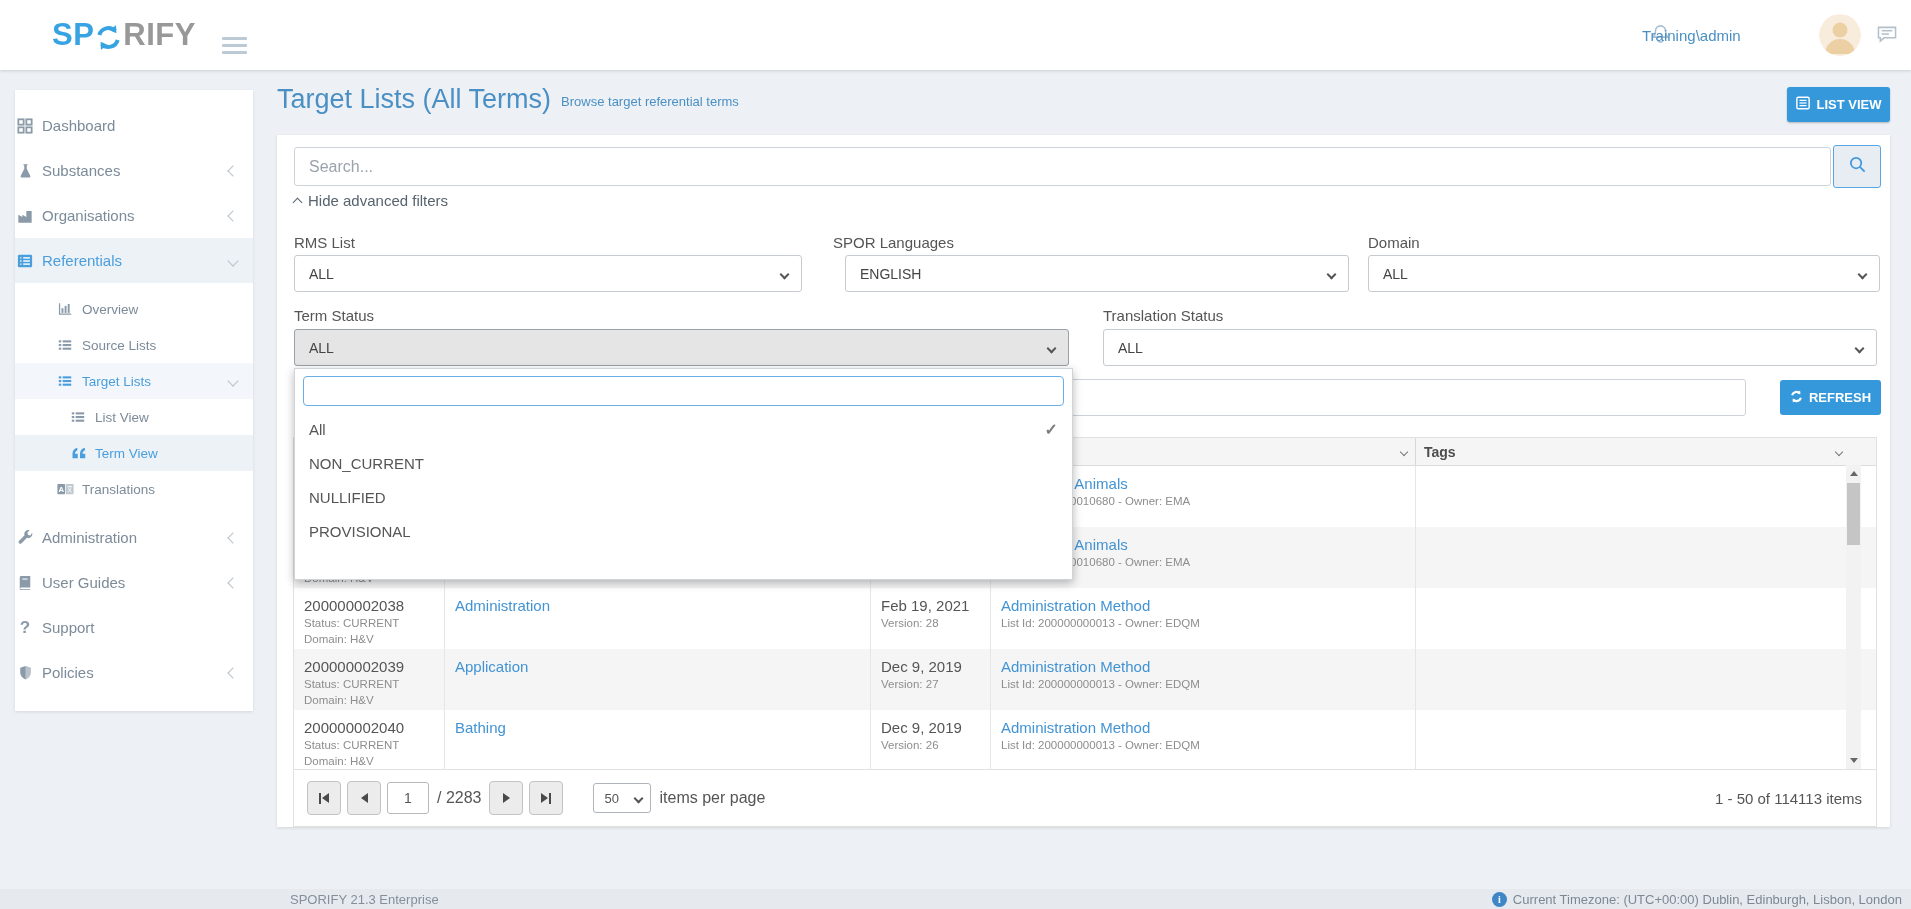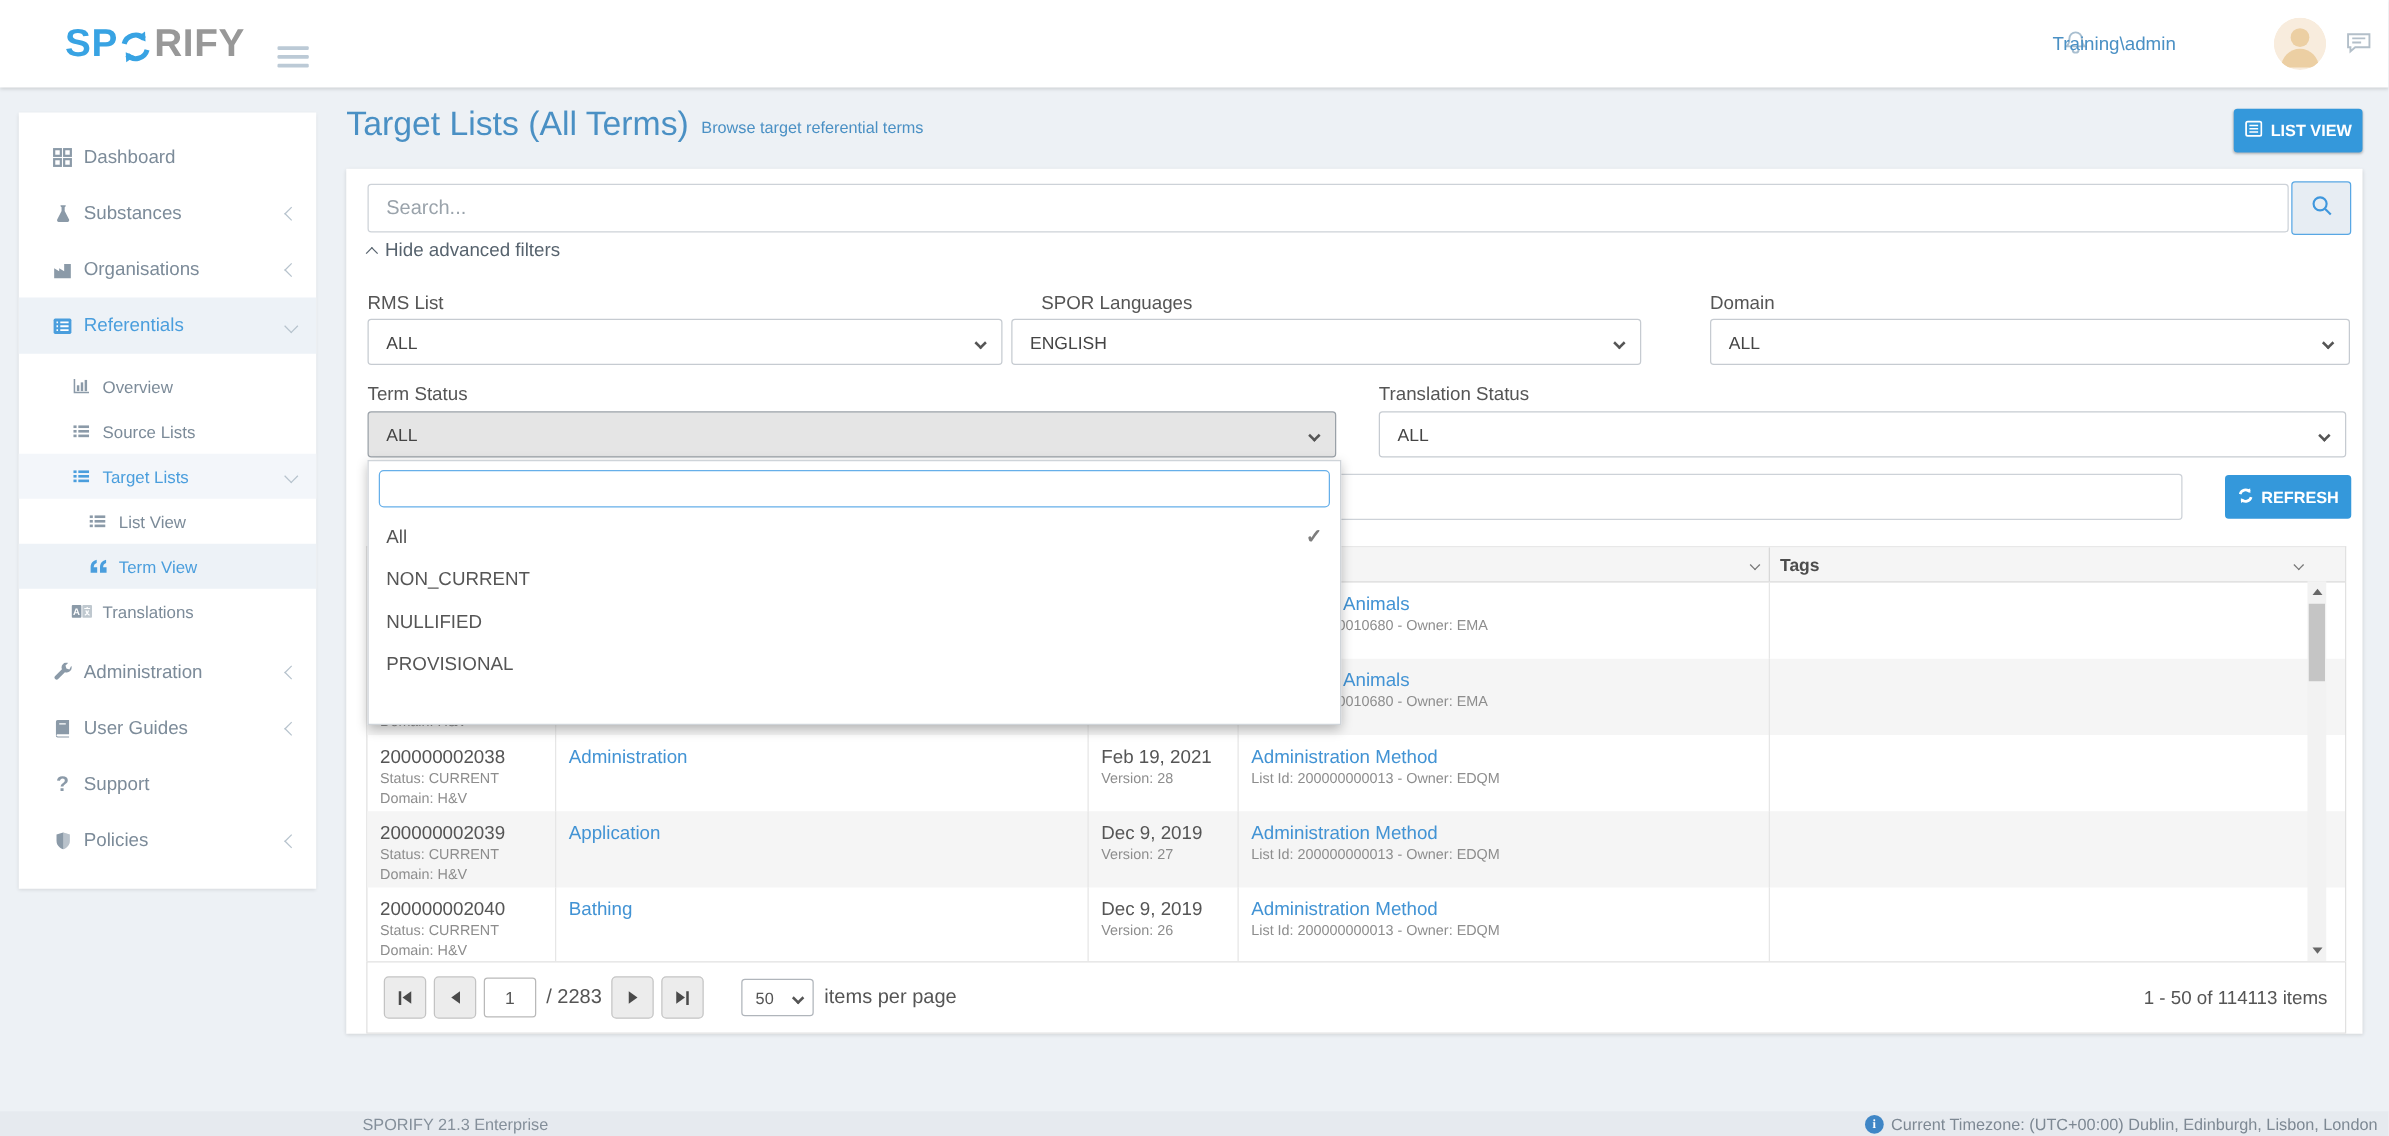--- a/index.html
+++ b/index.html
@@ -14,21 +14,21 @@
   .burger div{height:3px;background:#bccad6;margin-bottom:4px;border-radius:1px;}
   .bell{position:absolute;left:1650px;top:23px;}
   .tb-user{position:absolute;left:1642px;top:27px;font-size:15px;color:#4a90c4;}
   .avatar{position:absolute;left:1819px;top:14px;width:42px;height:42px;border-radius:50%;overflow:hidden;}
   .comment{position:absolute;left:1876px;top:25px;}
 
   
   .sidebar{position:absolute;left:15px;top:90px;width:238px;height:608px;background:#fff;box-shadow:0 1px 3px rgba(0,0,0,.1);padding-top:13px;box-sizing:content-box;z-index:5;}
   .srow{display:flex;align-items:center;color:#7c8b99;cursor:pointer;}
   .srow .slabel{white-space:nowrap;}
-  .s1{height:45px;padding-left:25px;font-size:15px;}
+  .s1{height:45px;font-size:15px;}
   .s2{height:36px;padding-left:40px;font-size:13.5px;}
   .s3{height:36px;padding-left:53px;font-size:13.5px;}
   .sicon{width:20px;display:flex;justify-content:center;margin-right:7px;color:#8b9aa8;flex:none;}
   .active-blue{color:#4a9edd;}
   .active-blue .sicon{color:#4a9edd;}
   .row-referentials{background:#edf2f7;justify-content:flex-end;}
   .row-target{background:#f3f6fa;}
   .row-term{background:#edf2f7;}
   .gap8{margin-top:8px;}
   .chev{display:inline-block;width:7px;height:7px;border:solid #b7c3cd;border-width:0 1.5px 1.5px 0;flex:none;}
@@ -349,21 +349,21 @@
       <span class="chev up"></span>
       <span>Hide advanced filters</span>
     </div>
 
     <div class="flabel" style="left:17px;top:99px;">RMS List</div>
     <div class="sel" style="left:17px;top:120px;width:508px;">
       <span>ALL</span>
       <span class="chev"></span>
     </div>
     <div class="flabel" style="left:556px;top:99px;">SPOR Languages</div>
-    <div class="sel" style="left:532px;top:120px;width:504px;">
+    <div class="sel" style="left:568px;top:120px;width:504px;">
       <span>ENGLISH</span>
       <span class="chev"></span>
     </div>
     <div class="flabel" style="left:1091px;top:99px;">Domain</div>
     <div class="sel" style="left:1091px;top:120px;width:512px;">
       <span>ALL</span>
       <span class="chev"></span>
     </div>
 
     <div class="flabel" style="left:17px;top:172px;">Term Status</div>

